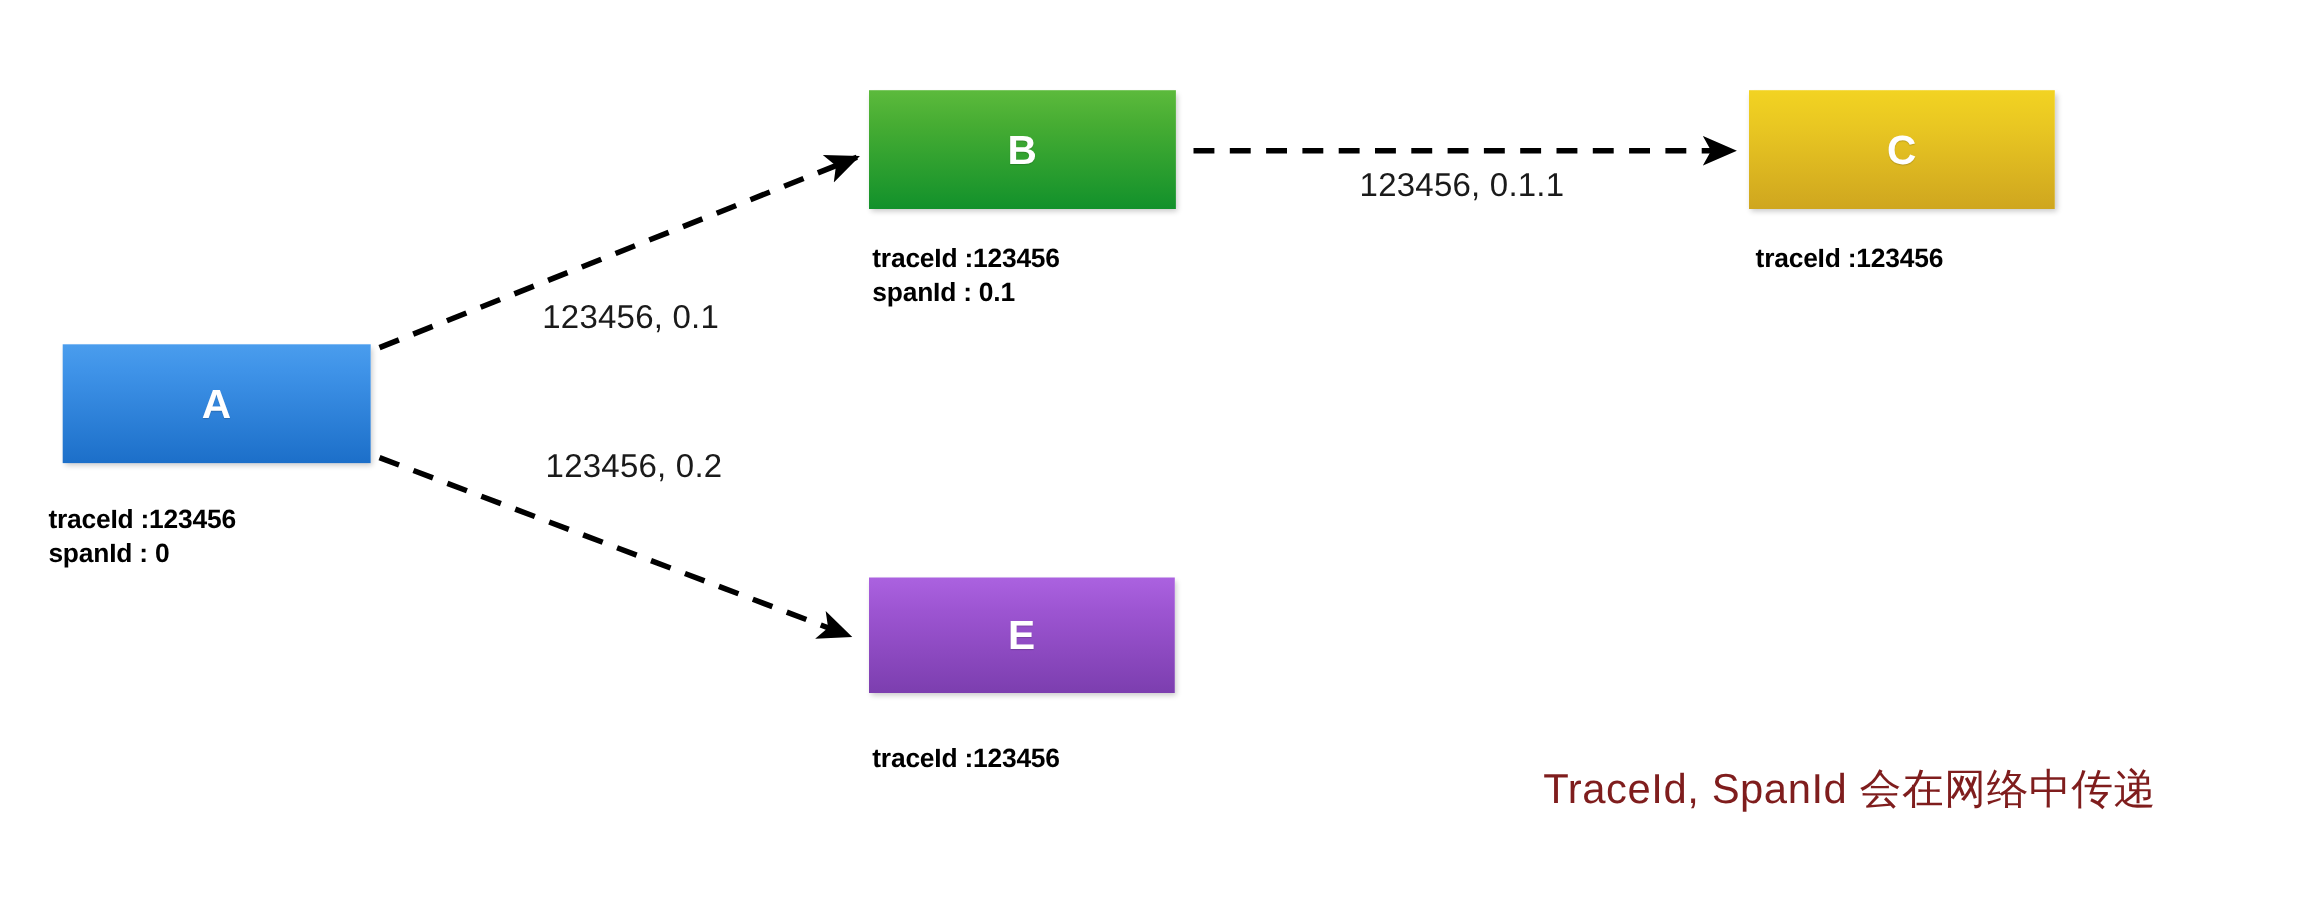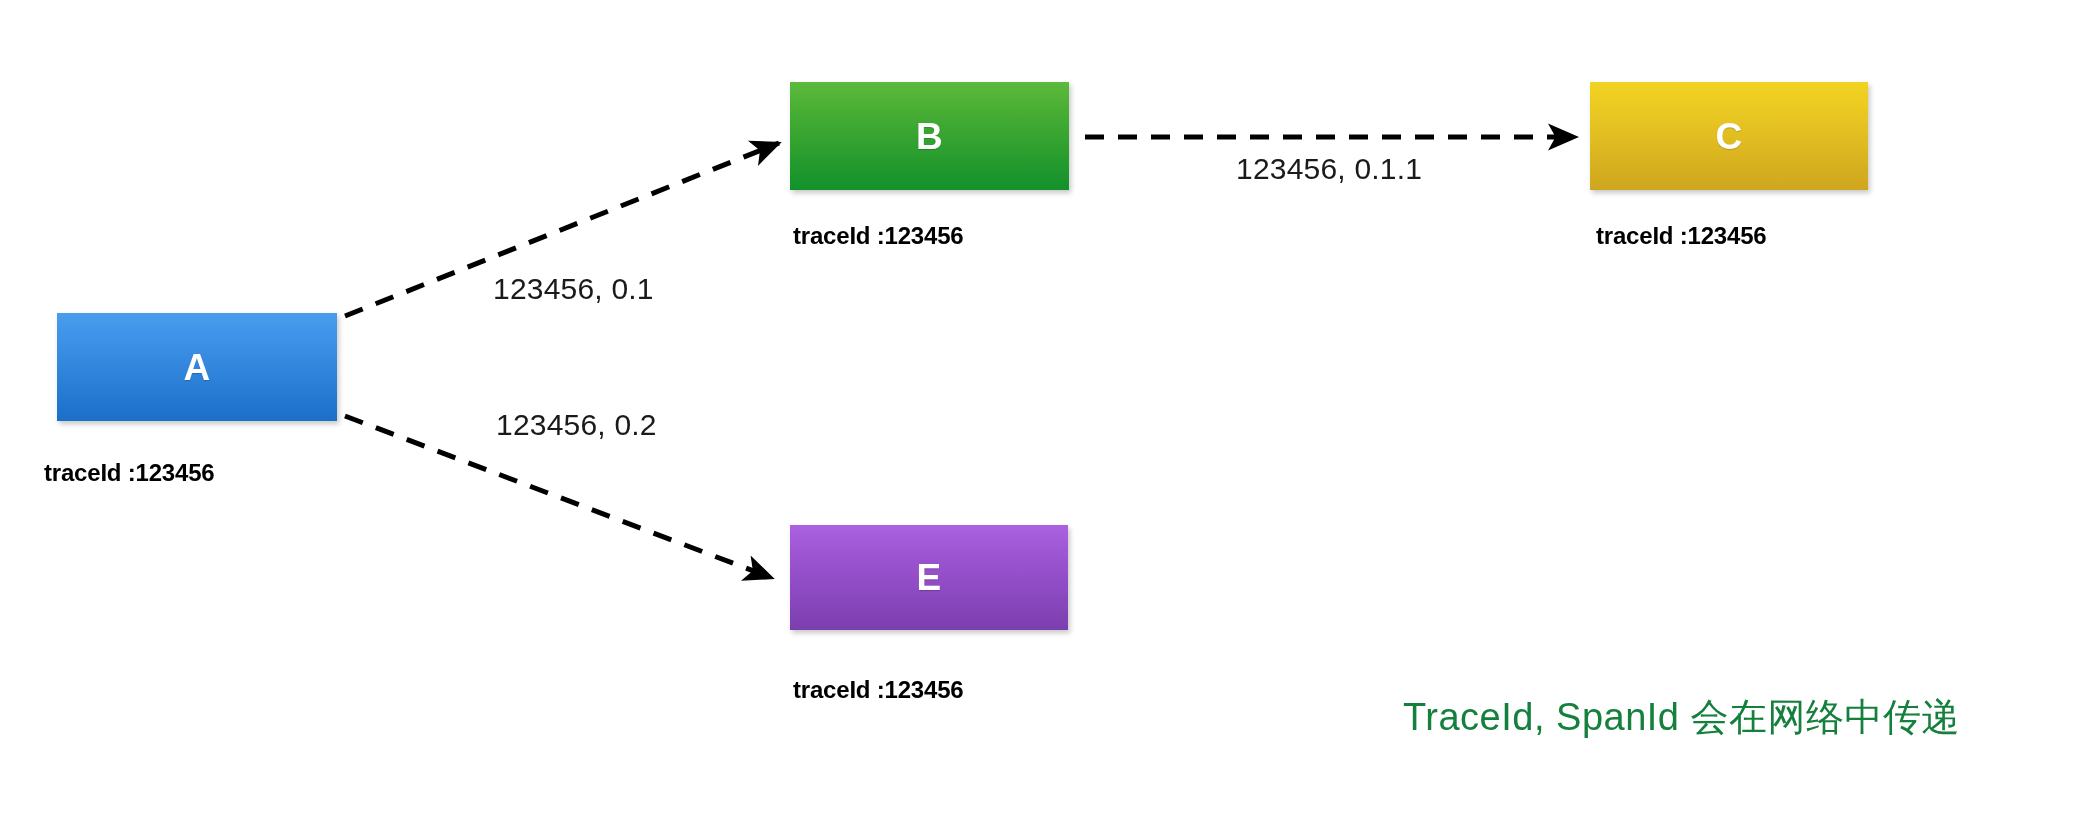--- a/index.html
+++ b/index.html
@@ -56,21 +56,21 @@
     font-size: 30px;
     font-weight: normal;
     color: #1a1a1a;
     white-space: nowrap;
     letter-spacing: 0.2px;
   }
   .footer-note {
     position: absolute;
     font-size: 38px;
     font-weight: normal;
-    color: #15803d;
+    color: #7f1d1d;
     white-space: nowrap;
     letter-spacing: 0.5px;
     text-align: center;
   }
   
   .node-a { background: linear-gradient(to bottom, #4a9ded 0%, #3f93e8 22%, #1c6fc9 100%); }
   .node-b { background: linear-gradient(to bottom, #5cba3c 0%, #47ad33 28%, #12912b 100%); }
   .node-c { background: linear-gradient(to bottom, #f2d322 0%, #e9c722 30%, #cfa61f 100%); }
   .node-e { background: linear-gradient(to bottom, #ab62e0 0%, #9d55d2 28%, #7c3eaf 100%); }
 </style>
@@ -91,27 +91,29 @@
     <line x1="1085" y1="137" x2="1576" y2="137" stroke="#000000" stroke-width="5" stroke-dasharray="19,14" marker-end="url(#arrowhead)"></line>
 
     <line x1="345" y1="416" x2="772" y2="578" stroke="#000000" stroke-width="5" stroke-dasharray="19,14" marker-end="url(#arrowhead)"></line>
   </svg>
 
   <div class="node node-a" style="left:57px; top:313px; width:280px; height:108px;">
     <span class="node-letter">A</span>
   </div>
   <div class="node-caption" style="left:44px; top:457px;">
     <div>traceId :123456</div>
+    <div>spanId : 0</div>
   </div>
 
   <div class="node node-b" style="left:790px; top:82px; width:279px; height:108px;">
     <span class="node-letter">B</span>
   </div>
   <div class="node-caption" style="left:793px; top:220px;">
     <div>traceId :123456</div>
+    <div>spanId : 0.1</div>
   </div>
 
   <div class="node node-c" style="left:1590px; top:82px; width:278px; height:108px;">
     <span class="node-letter">C</span>
   </div>
   <div class="node-caption" style="left:1596px; top:220px;">
     <div>traceId :123456</div>
   </div>
 
   <div class="node node-e" style="left:790px; top:525px; width:278px; height:105px;">

